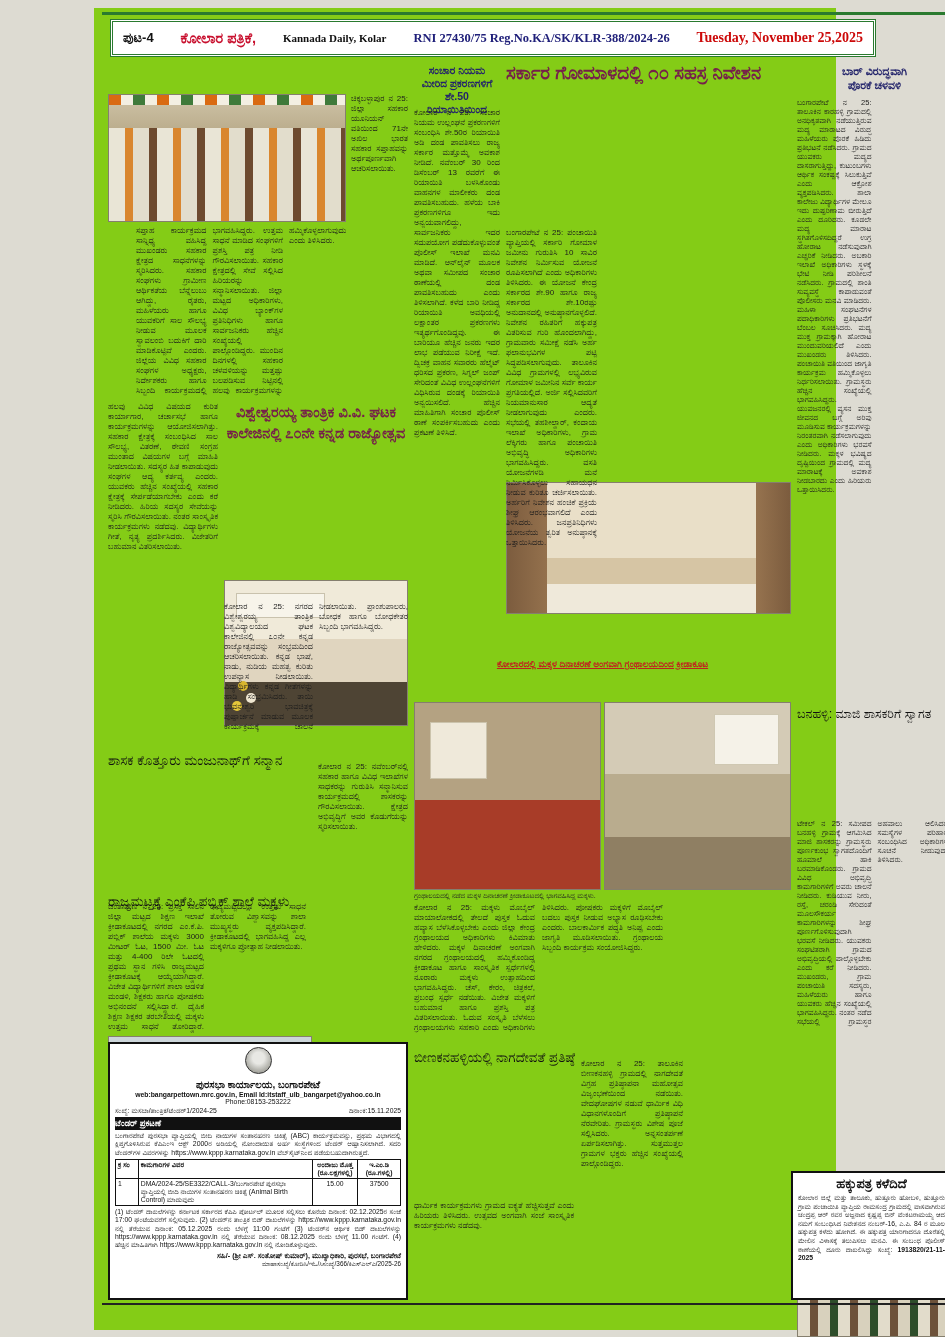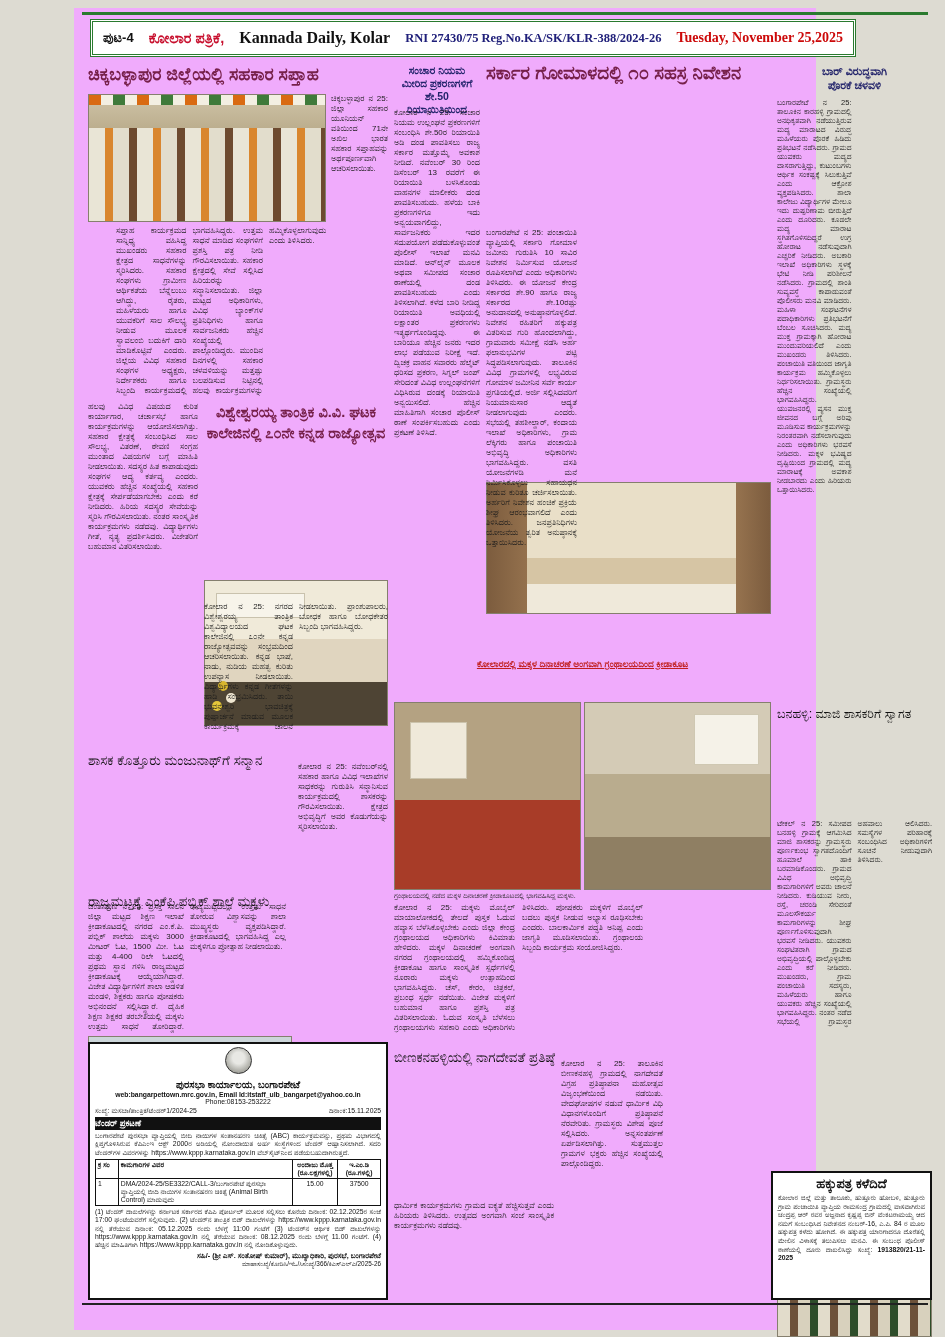--- a/index.html
+++ b/index.html
@@ -1,33 +1,33 @@
 <!DOCTYPE html>
 <html><head>
 <meta charset="utf-8">
 <style>
   html,body{margin:0;padding:0;background:#b8b6ae;}
   .scan{position:relative;width:945px;height:1337px;background:#dddbd2;overflow:hidden;
         font-family:"Liberation Sans","DejaVu Sans",sans-serif;}
-  .paper{position:absolute;left:74px;top:8px;width:742px;height:1322px;background:#f0abfc;}
+  .paper{position:absolute;left:94px;top:8px;width:742px;height:1322px;background:#84cc16;}
   .abs{position:absolute;box-sizing:border-box;}
   .body-txt{font-size:8px;line-height:10px;text-align:justify;color:#1c1c1c;overflow:hidden;
             column-fill:auto;word-break:break-word;}
   .hl-maroon{color:#76204a;font-weight:bold;}
   .hl-black{color:#111;font-weight:normal;margin-top:12px;}
   .hl-navy{color:#23246b;font-weight:bold;text-align:center;}
   .ph{border:1px solid #857f6e;overflow:hidden;}
   .serif{font-family:"Liberation Serif","DejaVu Serif",serif;}
 
   #rule-top{left:8px;top:4px;width:846px;height:3px;background:#2a7a2f;}
   #masthead{left:16px;top:11px;width:766px;height:38px;border:3px double #2a7a2f;background:#fff;
             display:flex;align-items:center;justify-content:space-between;padding:0 10px;}
   #masthead .mh-page{font-size:13px;font-weight:bold;color:#111;}
   #masthead .mh-name{font-size:14.5px;font-weight:bold;color:#c8102e;}
-  #masthead .mh-daily{font-size:16px;font-weight:bold;color:#111;}
+  #masthead .mh-daily{font-size:11px;font-weight:bold;color:#111;}
   #masthead .mh-rni{font-size:12.5px;font-weight:bold;color:#20207a;}
   #masthead .mh-date{font-size:14px;font-weight:bold;color:#cc0a0a;}
 
   
   #coop-hl{left:14px;top:56px;width:300px;font-size:17.5px;}
   #coop-photo{left:14px;top:86px;width:238px;height:128px;}
   #coop-colA{left:257px;top:86px;width:57px;height:128px;}
   #coop-body{left:14px;top:218px;width:300px;height:172px;columns:4;column-gap:6px;margin-left:28px;}
   #vtu-side{left:14px;top:394px;width:110px;height:336px;}
   #vtu-hl{left:130px;top:394px;width:184px;height:46px;font-size:14.5px;line-height:21px;text-align:center;}
@@ -125,21 +125,20 @@
     <div class="abs" id="rule-top"></div>
 
     <div class="abs" id="masthead">
       <span class="mh-page">ಪುಟ-4</span>
       <span class="mh-name">ಕೋಲಾರ ಪತ್ರಿಕೆ,</span>
       <span class="mh-daily serif">Kannada Daily, Kolar</span>
       <span class="mh-rni serif">RNI 27430/75 Reg.No.KA/SK/KLR-388/2024-26</span>
       <span class="mh-date serif">Tuesday, November 25,2025</span>
     </div>
 
-    <div class="abs hl-maroon" id="coop-hl">ಚಿಕ್ಕಬಳ್ಳಾಪುರ ಜಿಲ್ಲೆಯಲ್ಲಿ ಸಹಕಾರ ಸಪ್ತಾಹ</div>
     <div class="abs ph ph-coop" id="coop-photo"></div>
     <div class="abs body-txt" id="coop-colA">ಚಿಕ್ಕಬಳ್ಳಾಪುರ ನ 25: ಜಿಲ್ಲಾ ಸಹಕಾರ ಯೂನಿಯನ್ ವತಿಯಿಂದ 71ನೇ ಅಖಿಲ ಭಾರತ ಸಹಕಾರ ಸಪ್ತಾಹವನ್ನು ಅರ್ಥಪೂರ್ಣವಾಗಿ ಆಚರಿಸಲಾಯಿತು.</div>
     <div class="abs body-txt" id="coop-body">ಸಪ್ತಾಹ ಕಾರ್ಯಕ್ರಮದ ಸಾನ್ನಿಧ್ಯ ವಹಿಸಿದ್ದ ಮುಖಂಡರು ಸಹಕಾರ ಕ್ಷೇತ್ರದ ಸಾಧನೆಗಳನ್ನು ಸ್ಮರಿಸಿದರು. ಸಹಕಾರ ಸಂಘಗಳು ಗ್ರಾಮೀಣ ಆರ್ಥಿಕತೆಯ ಬೆನ್ನೆಲುಬು ಆಗಿದ್ದು, ರೈತರು, ಮಹಿಳೆಯರು ಹಾಗೂ ಯುವಕರಿಗೆ ಸಾಲ ಸೌಲಭ್ಯ ನೀಡುವ ಮೂಲಕ ಸ್ವಾವಲಂಬಿ ಬದುಕಿಗೆ ದಾರಿ ಮಾಡಿಕೊಟ್ಟಿವೆ ಎಂದರು. ಜಿಲ್ಲೆಯ ವಿವಿಧ ಸಹಕಾರ ಸಂಘಗಳ ಅಧ್ಯಕ್ಷರು, ನಿರ್ದೇಶಕರು ಹಾಗೂ ಸಿಬ್ಬಂದಿ ಕಾರ್ಯಕ್ರಮದಲ್ಲಿ ಭಾಗವಹಿಸಿದ್ದರು. ಉತ್ತಮ ಸಾಧನೆ ಮಾಡಿದ ಸಂಘಗಳಿಗೆ ಪ್ರಶಸ್ತಿ ಪತ್ರ ನೀಡಿ ಗೌರವಿಸಲಾಯಿತು. ಸಹಕಾರ ಕ್ಷೇತ್ರದಲ್ಲಿ ಸೇವೆ ಸಲ್ಲಿಸಿದ ಹಿರಿಯರನ್ನು ಸನ್ಮಾನಿಸಲಾಯಿತು. ಜಿಲ್ಲಾ ಮಟ್ಟದ ಅಧಿಕಾರಿಗಳು, ವಿವಿಧ ಬ್ಯಾಂಕ್‌ಗಳ ಪ್ರತಿನಿಧಿಗಳು ಹಾಗೂ ಸಾರ್ವಜನಿಕರು ಹೆಚ್ಚಿನ ಸಂಖ್ಯೆಯಲ್ಲಿ ಪಾಲ್ಗೊಂಡಿದ್ದರು. ಮುಂದಿನ ದಿನಗಳಲ್ಲಿ ಸಹಕಾರ ಚಳವಳಿಯನ್ನು ಮತ್ತಷ್ಟು ಬಲಪಡಿಸುವ ನಿಟ್ಟಿನಲ್ಲಿ ಹಲವು ಕಾರ್ಯಕ್ರಮಗಳನ್ನು ಹಮ್ಮಿಕೊಳ್ಳಲಾಗುವುದು ಎಂದು ತಿಳಿಸಿದರು.</div>
 
     <div class="abs body-txt" id="vtu-side">ಹಲವು ವಿವಿಧ ವಿಷಯದ ಕುರಿತ ಕಾರ್ಯಾಗಾರ, ಚರ್ಚಾಸಭೆ ಹಾಗೂ ಕಾರ್ಯಕ್ರಮಗಳನ್ನು ಆಯೋಜಿಸಲಾಗಿತ್ತು. ಸಹಕಾರ ಕ್ಷೇತ್ರಕ್ಕೆ ಸಂಬಂಧಿಸಿದ ಸಾಲ ಸೌಲಭ್ಯ, ವಿತರಣೆ, ಠೇವಣಿ ಸಂಗ್ರಹ ಮುಂತಾದ ವಿಷಯಗಳ ಬಗ್ಗೆ ಮಾಹಿತಿ ನೀಡಲಾಯಿತು. ಸದಸ್ಯರ ಹಿತ ಕಾಪಾಡುವುದು ಸಂಘಗಳ ಆದ್ಯ ಕರ್ತವ್ಯ ಎಂದರು. ಯುವಕರು ಹೆಚ್ಚಿನ ಸಂಖ್ಯೆಯಲ್ಲಿ ಸಹಕಾರ ಕ್ಷೇತ್ರಕ್ಕೆ ಸೇರ್ಪಡೆಯಾಗಬೇಕು ಎಂದು ಕರೆ ನೀಡಿದರು. ಹಿರಿಯ ಸದಸ್ಯರ ಸೇವೆಯನ್ನು ಸ್ಮರಿಸಿ ಗೌರವಿಸಲಾಯಿತು. ನಂತರ ಸಾಂಸ್ಕೃತಿಕ ಕಾರ್ಯಕ್ರಮಗಳು ನಡೆದವು. ವಿದ್ಯಾರ್ಥಿಗಳು ಗೀತೆ, ನೃತ್ಯ ಪ್ರದರ್ಶಿಸಿದರು. ವಿಜೇತರಿಗೆ ಬಹುಮಾನ ವಿತರಿಸಲಾಯಿತು.</div>
     <div class="abs hl-maroon" id="vtu-hl">
       <span style="display:block">ವಿಶ್ವೇಶ್ವರಯ್ಯ ತಾಂತ್ರಿಕ ವಿ.ವಿ. ಘಟಕ</span>
       <span style="display:block">ಕಾಲೇಜಿನಲ್ಲಿ ೭೦ನೇ ಕನ್ನಡ ರಾಜ್ಯೋತ್ಸವ</span>
     </div>
     <div class="abs ph ph-vtu" id="vtu-photo"></div>

